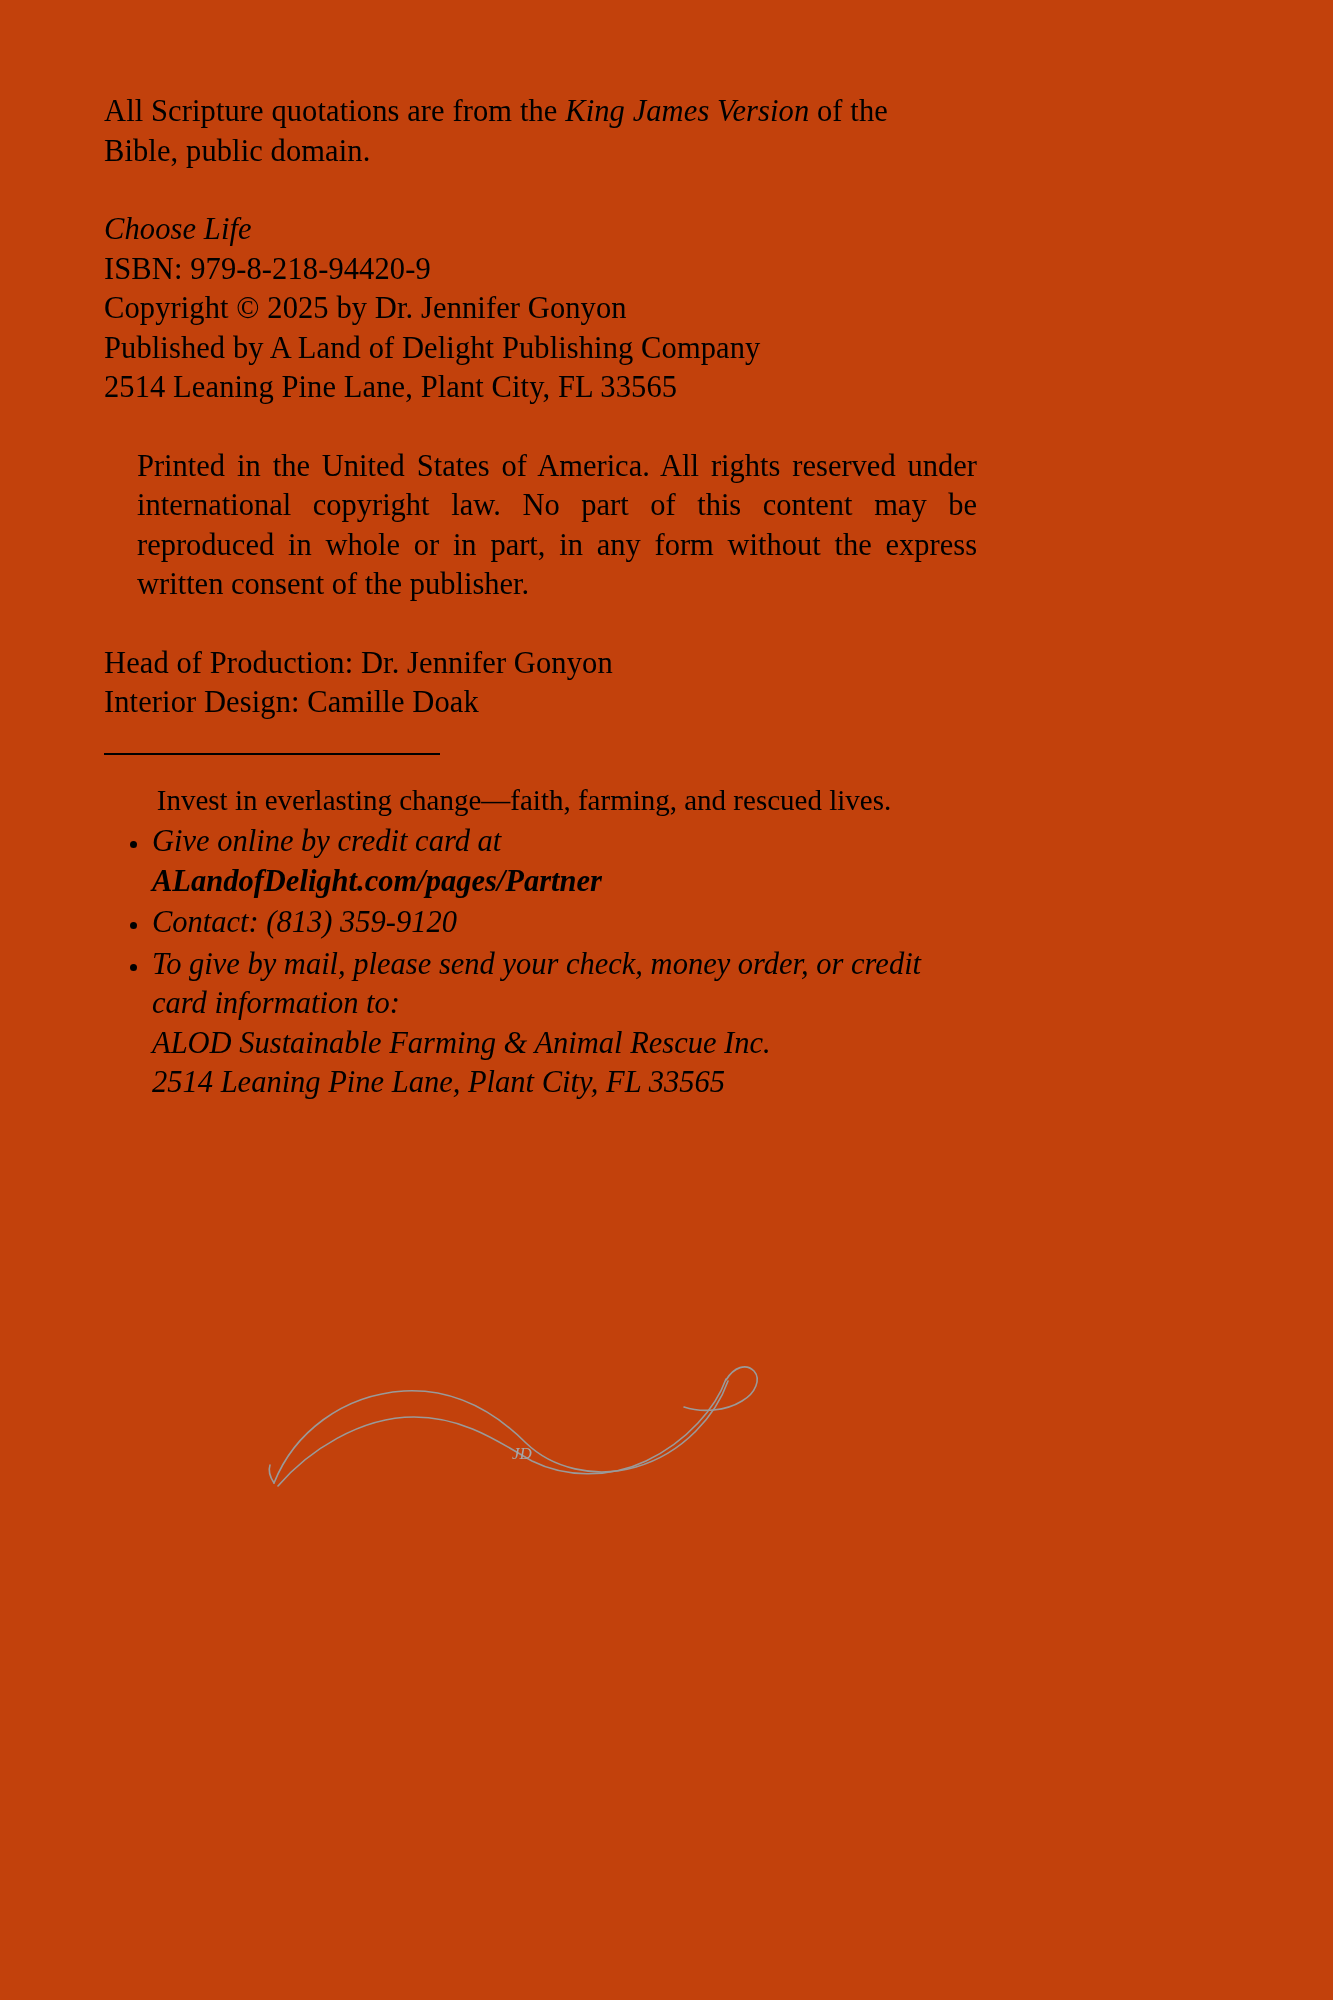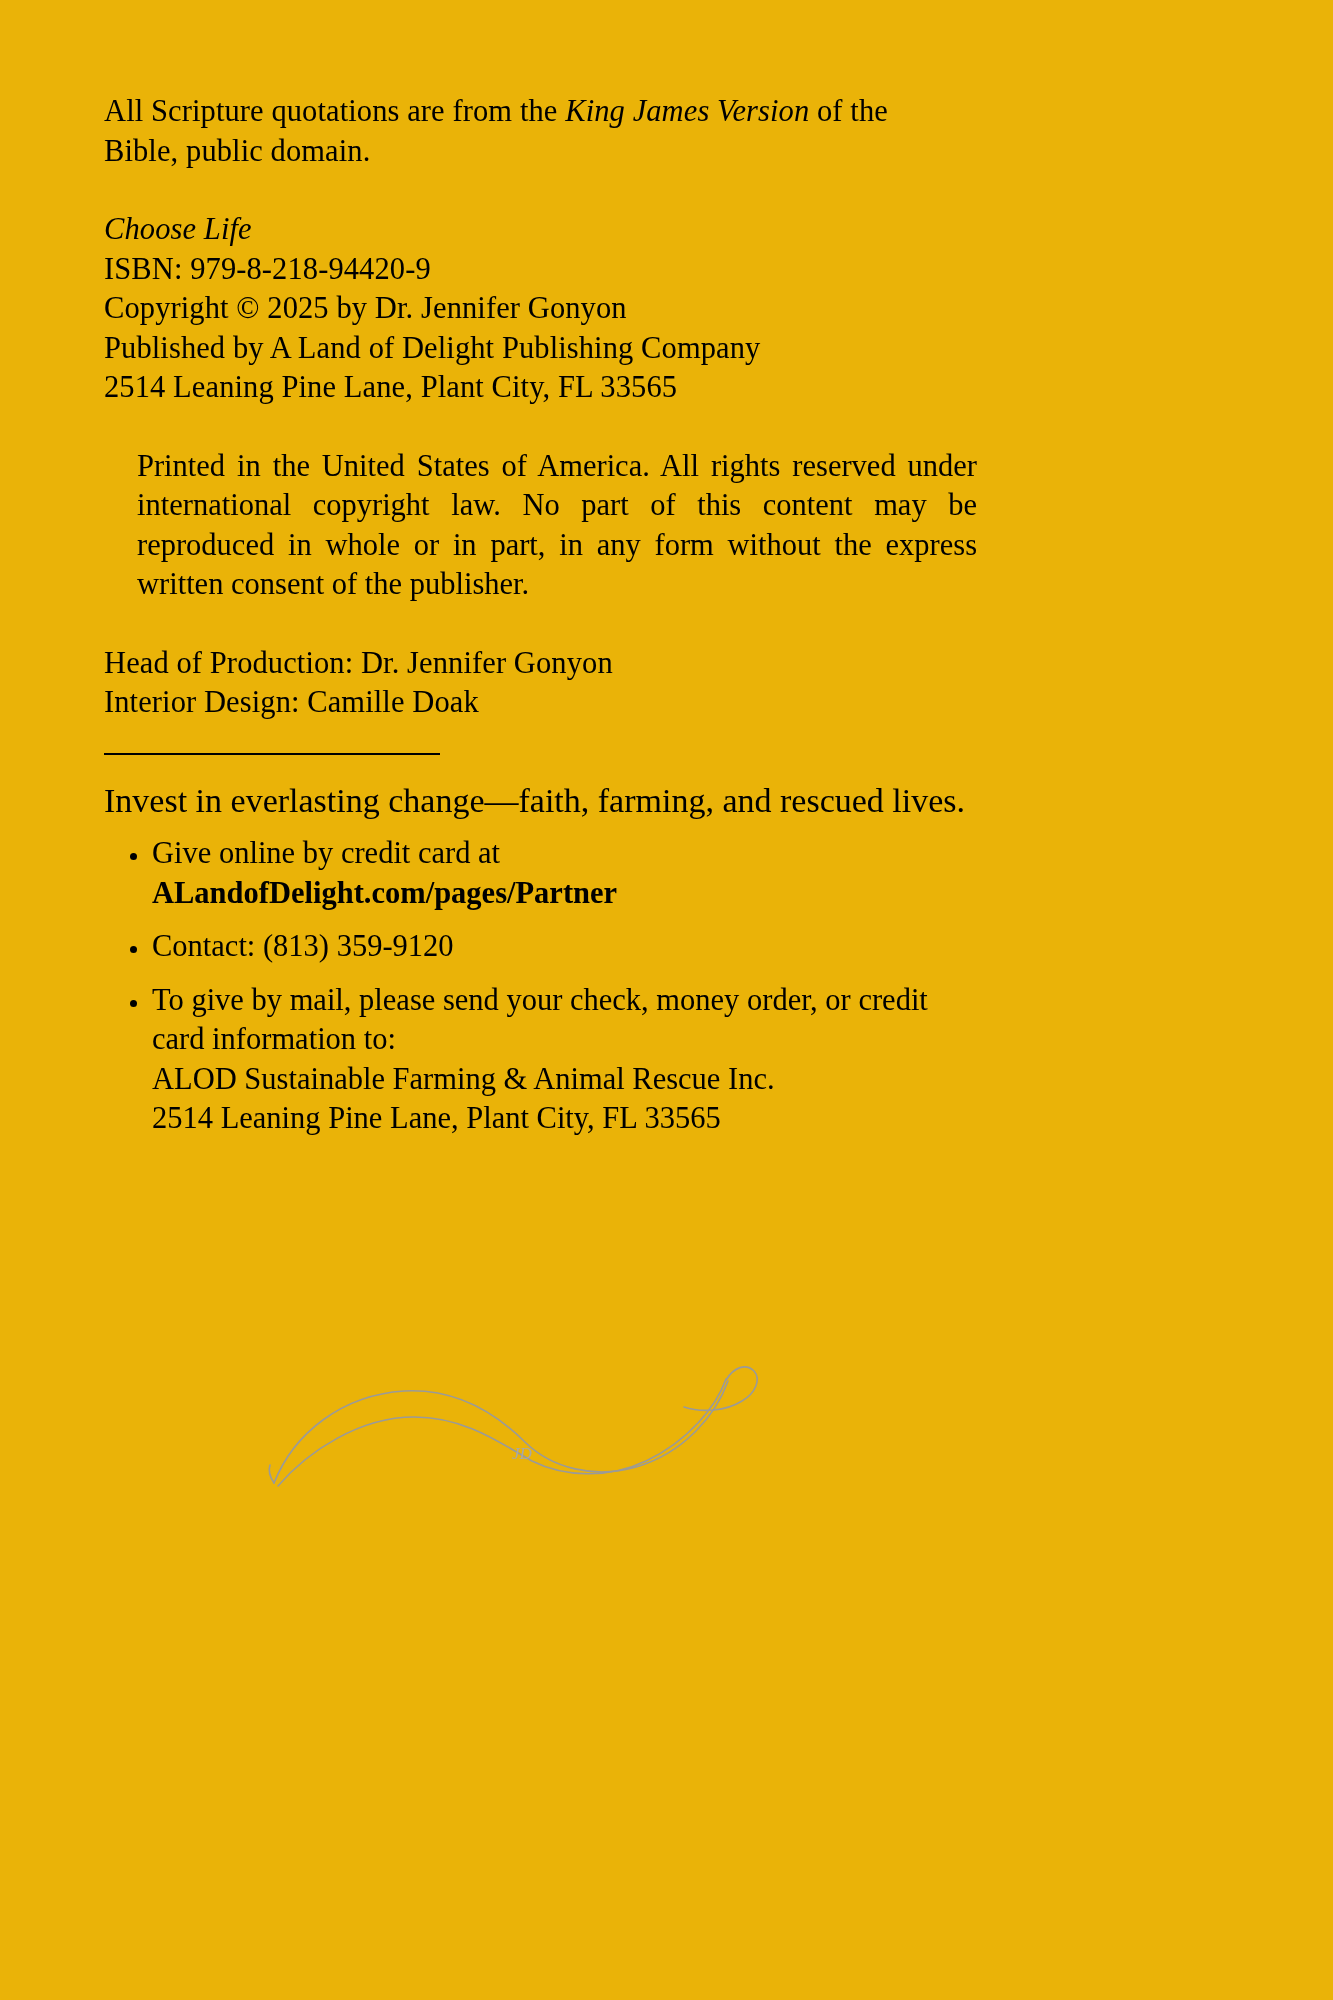--- a/index.html
+++ b/index.html
@@ -9,21 +9,21 @@
     background: #ffffff;
   }
   body {
     font-family: "Liberation Serif", "DejaVu Serif", serif;
     color: #000000;
   }
   .page {
     position: relative;
     width: 1333px;
     height: 2000px;
-    background: #eab308;
+    background: #c2410c;
     box-sizing: border-box;
     overflow: hidden;
   }
   .content {
     position: absolute;
     left: 104px;
     top: 92px;
     width: 840px;
   }
 
@@ -58,36 +58,38 @@
     padding-bottom: 26px;
   }
   .rule {
     width: 336px;
     height: 2px;
     background: #000000;
   }
 
   
   .partner-intro {
-    font-size: 34px;
+    font-size: 29px;
     line-height: 39.5px;
     white-space: nowrap;
+    text-align: center;
   }
   ul.bullets {
     list-style: none;
     margin: 0;
     padding: 0;
     font-size: 30.5px;
     line-height: 39.5px;
     width: 830px;
   }
   ul.bullets > li {
     position: relative;
     padding-left: 48px;
-    margin-top: 14px;
+    margin-top: 2px;
+    font-style: italic;
   }
   ul.bullets > li .bullet-dot {
     position: absolute;
     left: 26px;
     top: 19px;
     width: 7px;
     height: 7px;
     background: #000000;
     border-radius: 50%;
   }

